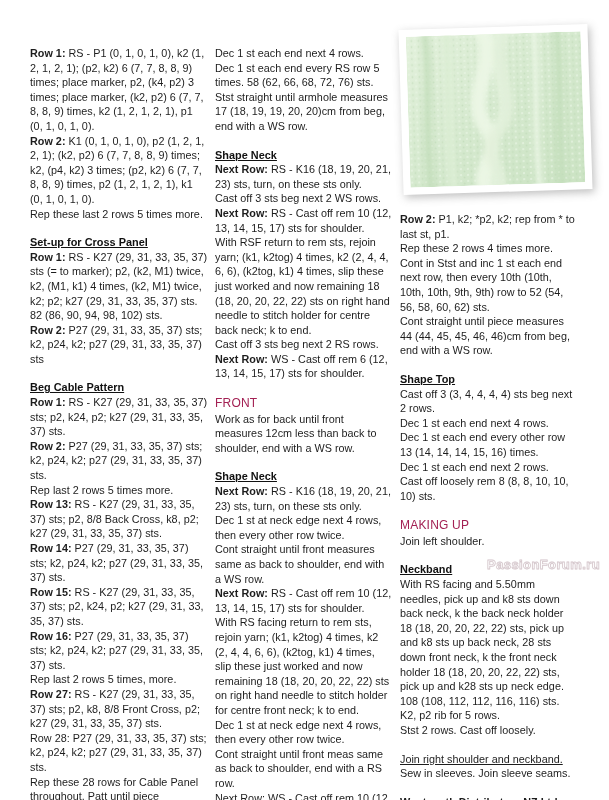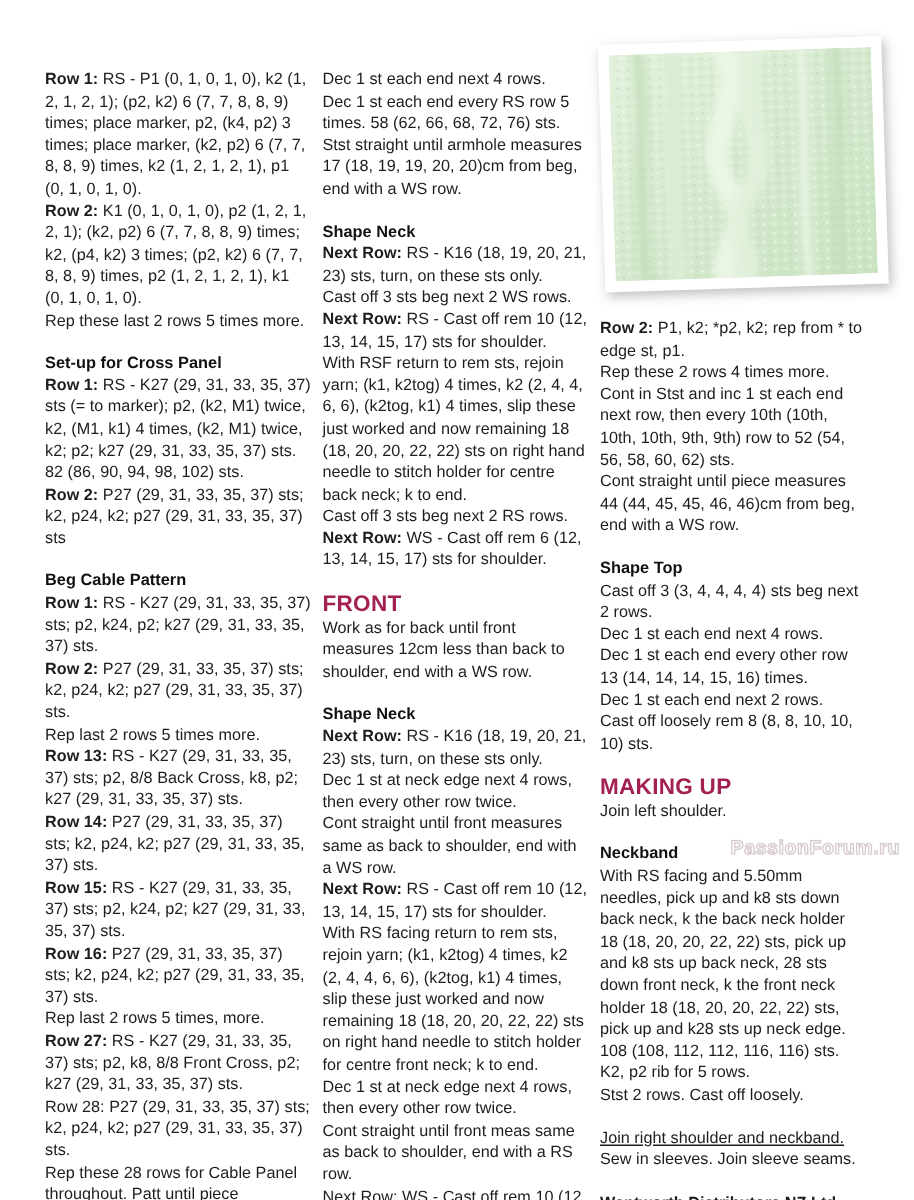--- a/index.html
+++ b/index.html
@@ -4,22 +4,22 @@
 <style>
   html,body{margin:0;padding:0;background:#ffffff;}
   body{width:609px;height:800px;overflow:hidden;font-family:"Liberation Sans",sans-serif;}
   .page{position:relative;width:609px;height:580px;background:#ffffff;}
 
   .col{position:absolute;top:46px;width:178px;font-size:10.8px;line-height:14.6px;color:#1d1d1d;letter-spacing:.02px;}
   .col[data-col="0"]{left:30px;}
   .col[data-col="1"]{left:215px;}
   .col[data-col="2"]{left:400px;top:212px;}
   .col p{margin:0;}
-  .col h3{margin:14px 0 0 0;font-size:10.9px;font-weight:bold;color:#111;}
-  .col h2{margin:15px 0 1px 0;font-size:15px;font-weight:bold;color:#a32053;letter-spacing:.2px;}
+  .col h3{margin:14px 0 0 0;font-size:10.9px;font-weight:bold;color:#111;text-decoration:underline;}
+  .col h2{margin:15px 0 1px 0;font-size:12px;font-weight:normal;color:#a32053;letter-spacing:.2px;}
   .col .gap{margin-top:14px;text-decoration:underline;}
   .b{font-weight:bold;}
 
   .photo{position:absolute;left:401px;top:27px;width:189px;height:165px;background:#fff;padding:7px;box-sizing:border-box;transform:rotate(-1.8deg);box-shadow:2px 3px 8px rgba(110,110,110,.45);}
   .photo-inner{width:100%;height:100%;overflow:hidden;}
   .photo-inner svg{display:block;width:100%;height:100%;}
 
   .watermark{position:absolute;right:9px;bottom:8px;font-size:13px;font-weight:bold;color:#ffffff;-webkit-text-stroke:.8px #d6c8cd;text-shadow:0 0 1px #d0c2c8;letter-spacing:.4px;margin-top:31px;}
 </style>
 </head>
@@ -64,21 +64,21 @@
       <p><span class="b">Next Row:</span><span> RS - K16 (18, 19, 20, 21, 23) sts, turn, on these sts only.</span></p>
       <p><span>Dec 1 st at neck edge next 4 rows, then every other row twice.</span></p>
       <p><span>Cont straight until front measures same as back to shoulder, end with a WS row.</span></p>
       <p><span class="b">Next Row:</span><span> RS - Cast off rem 10 (12, 13, 14, 15, 17) sts for shoulder.</span></p>
       <p><span>With RS facing return to rem sts, rejoin yarn; (k1, k2tog) 4 times, k2 (2, 4, 4, 6, 6), (k2tog, k1) 4 times, slip these just worked and now remaining 18 (18, 20, 20, 22, 22) sts on right hand needle to stitch holder for centre front neck; k to end.</span></p>
       <p><span>Dec 1 st at neck edge next 4 rows, then every other row twice.</span></p>
       <p><span>Cont straight until front meas same as back to shoulder, end with a RS row.</span></p>
       <p><span>Next Row: WS - Cast off rem 10 (12, 13, 14, 15, 17) sts for shoulder.</span></p>
     </div>
   <div class="col" data-col="2">
-      <p><span class="b">Row 2:</span><span> P1, k2; *p2, k2; rep from * to edge st, p1.</span></p>
+      <p><span class="b">Row 2:</span><span> P1, k2; *p2, k2; rep from * to last st, p1.</span></p>
       <p><span>Rep these 2 rows 4 times more.</span></p>
       <p><span>Cont in Stst and inc 1 st each end next row, then every 10th (10th, 10th, 10th, 9th, 9th) row to 52 (54, 56, 58, 60, 62) sts.</span></p>
       <p><span>Cont straight until piece measures 44 (44, 45, 45, 46, 46)cm from beg, end with a WS row.</span></p>
       <h3>Shape Top</h3>
       <p><span>Cast off 3 (3, 4, 4, 4, 4) sts beg next 2 rows.</span></p>
       <p><span>Dec 1 st each end next 4 rows.</span></p>
       <p><span>Dec 1 st each end every other row 13 (14, 14, 14, 15, 16) times.</span></p>
       <p><span>Dec 1 st each end next 2 rows.</span></p>
       <p><span>Cast off loosely rem 8 (8, 8, 10, 10, 10) sts.</span></p>
       <h2>MAKING UP</h2>

